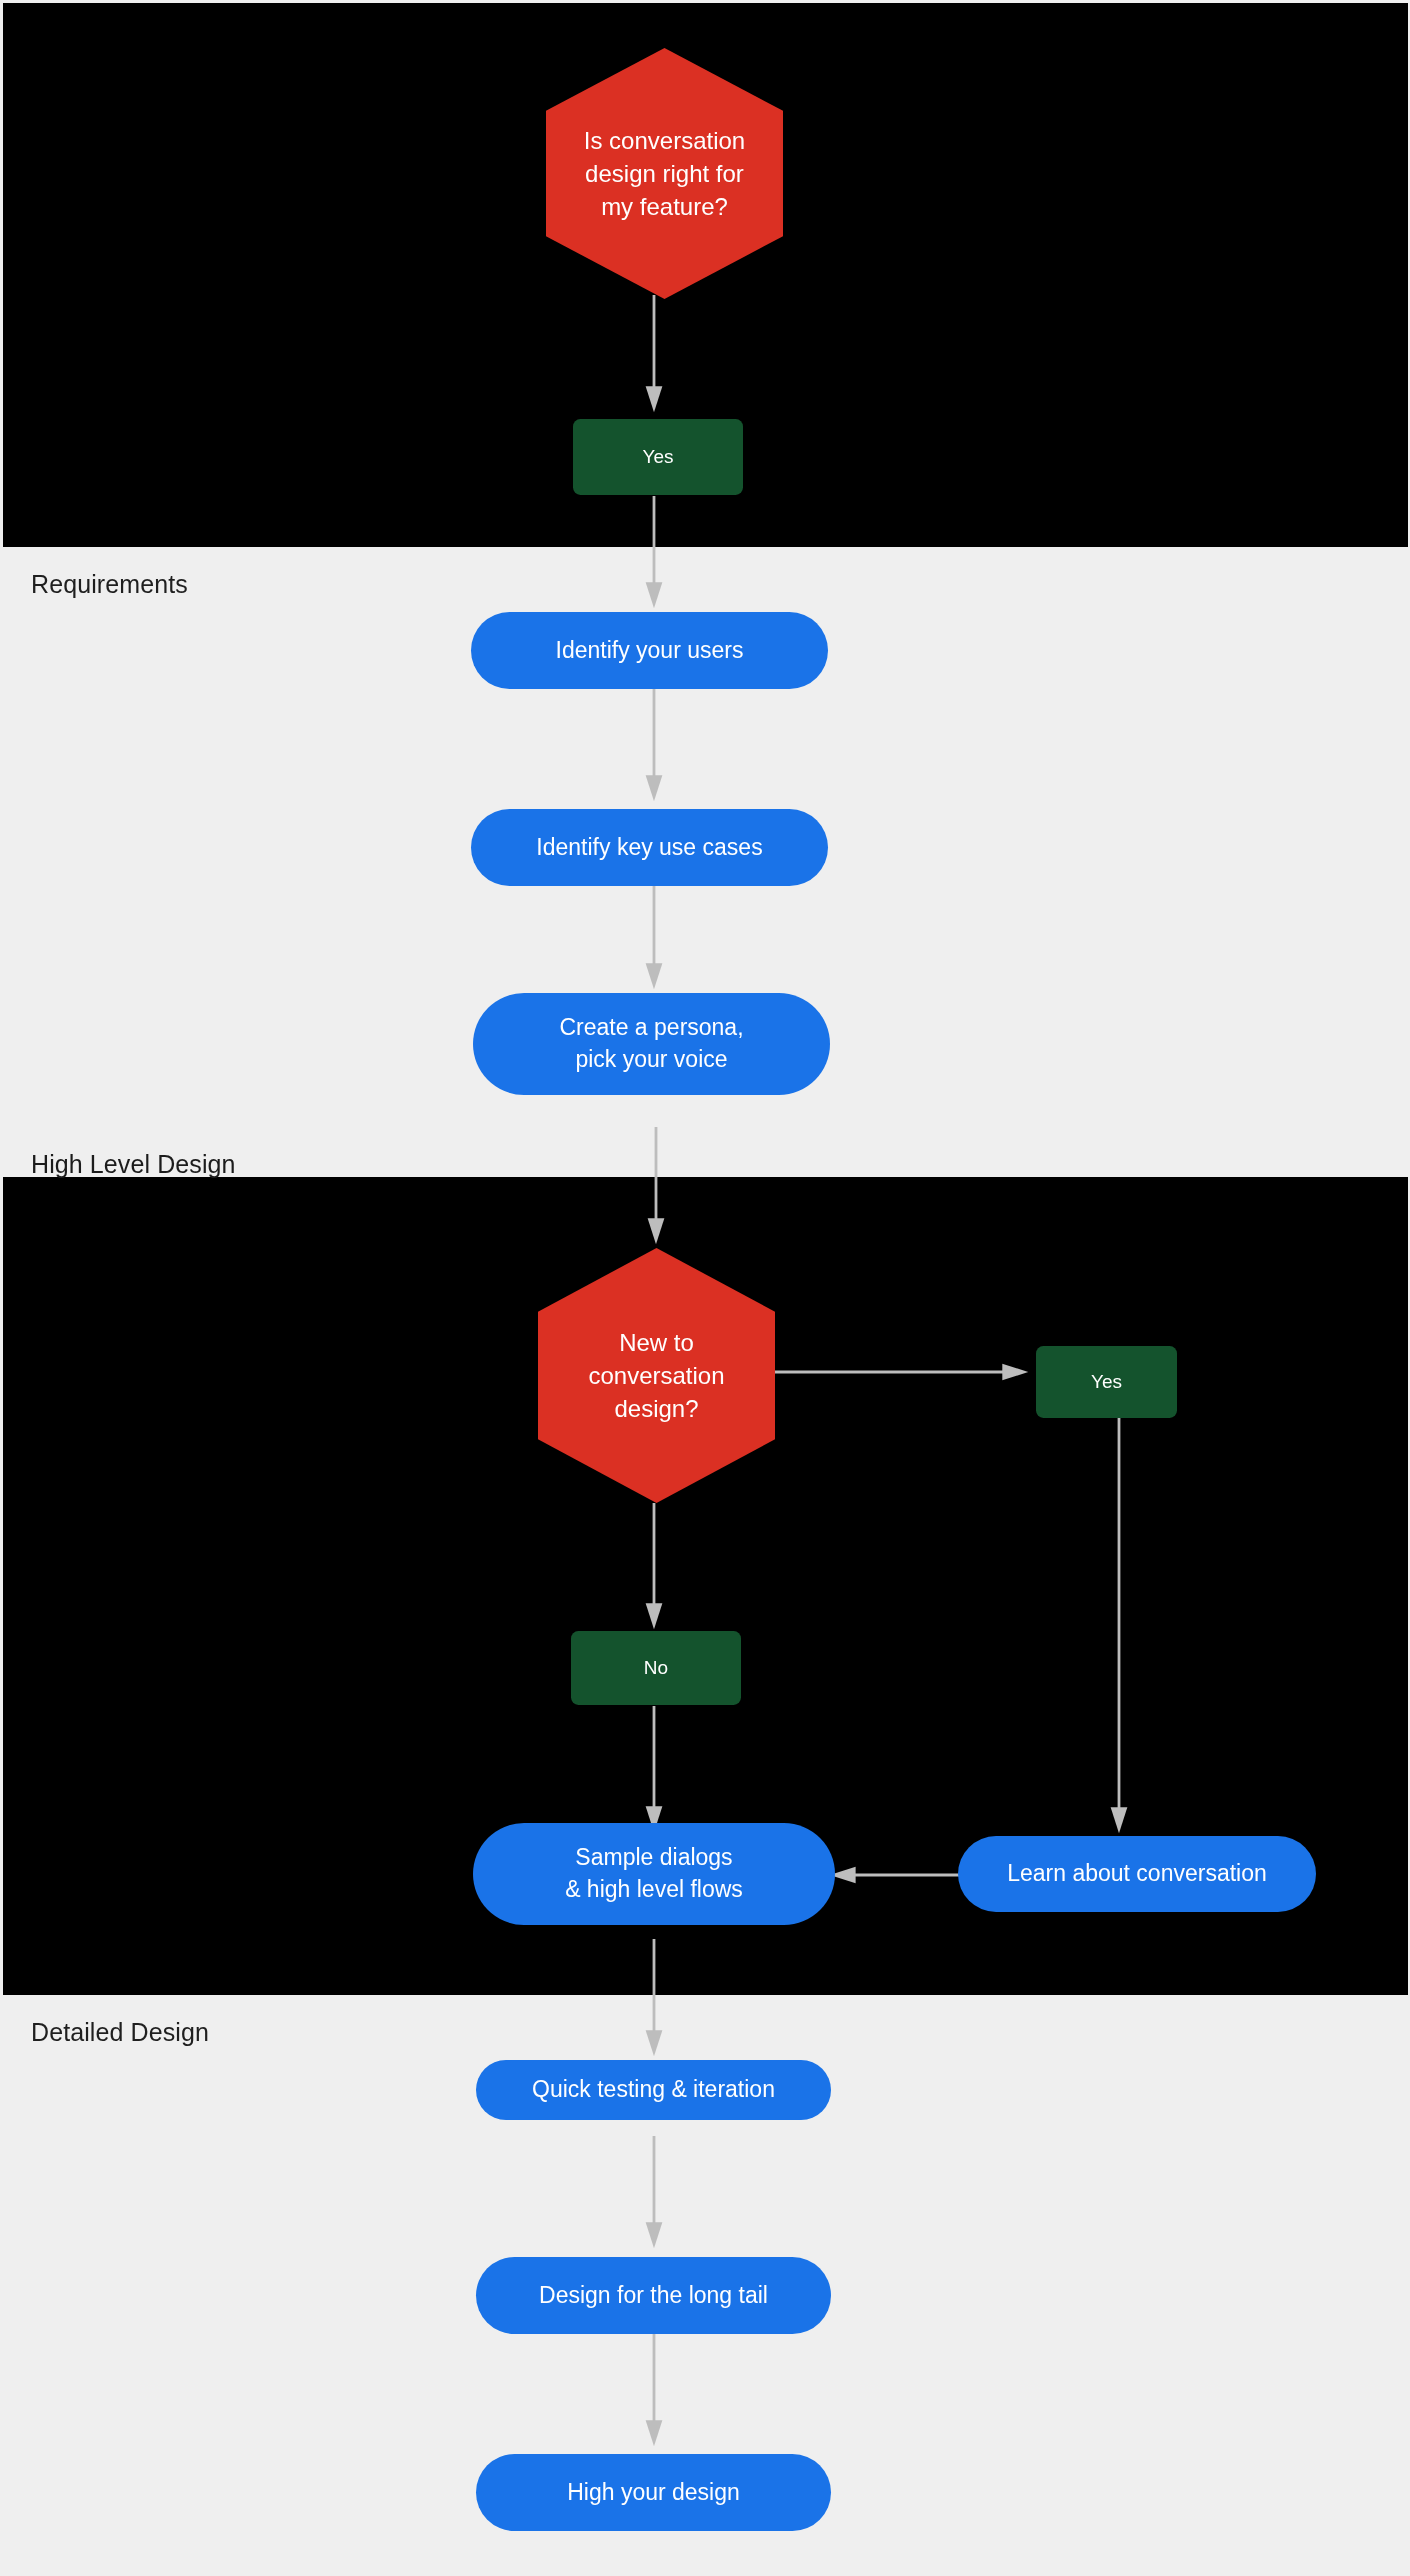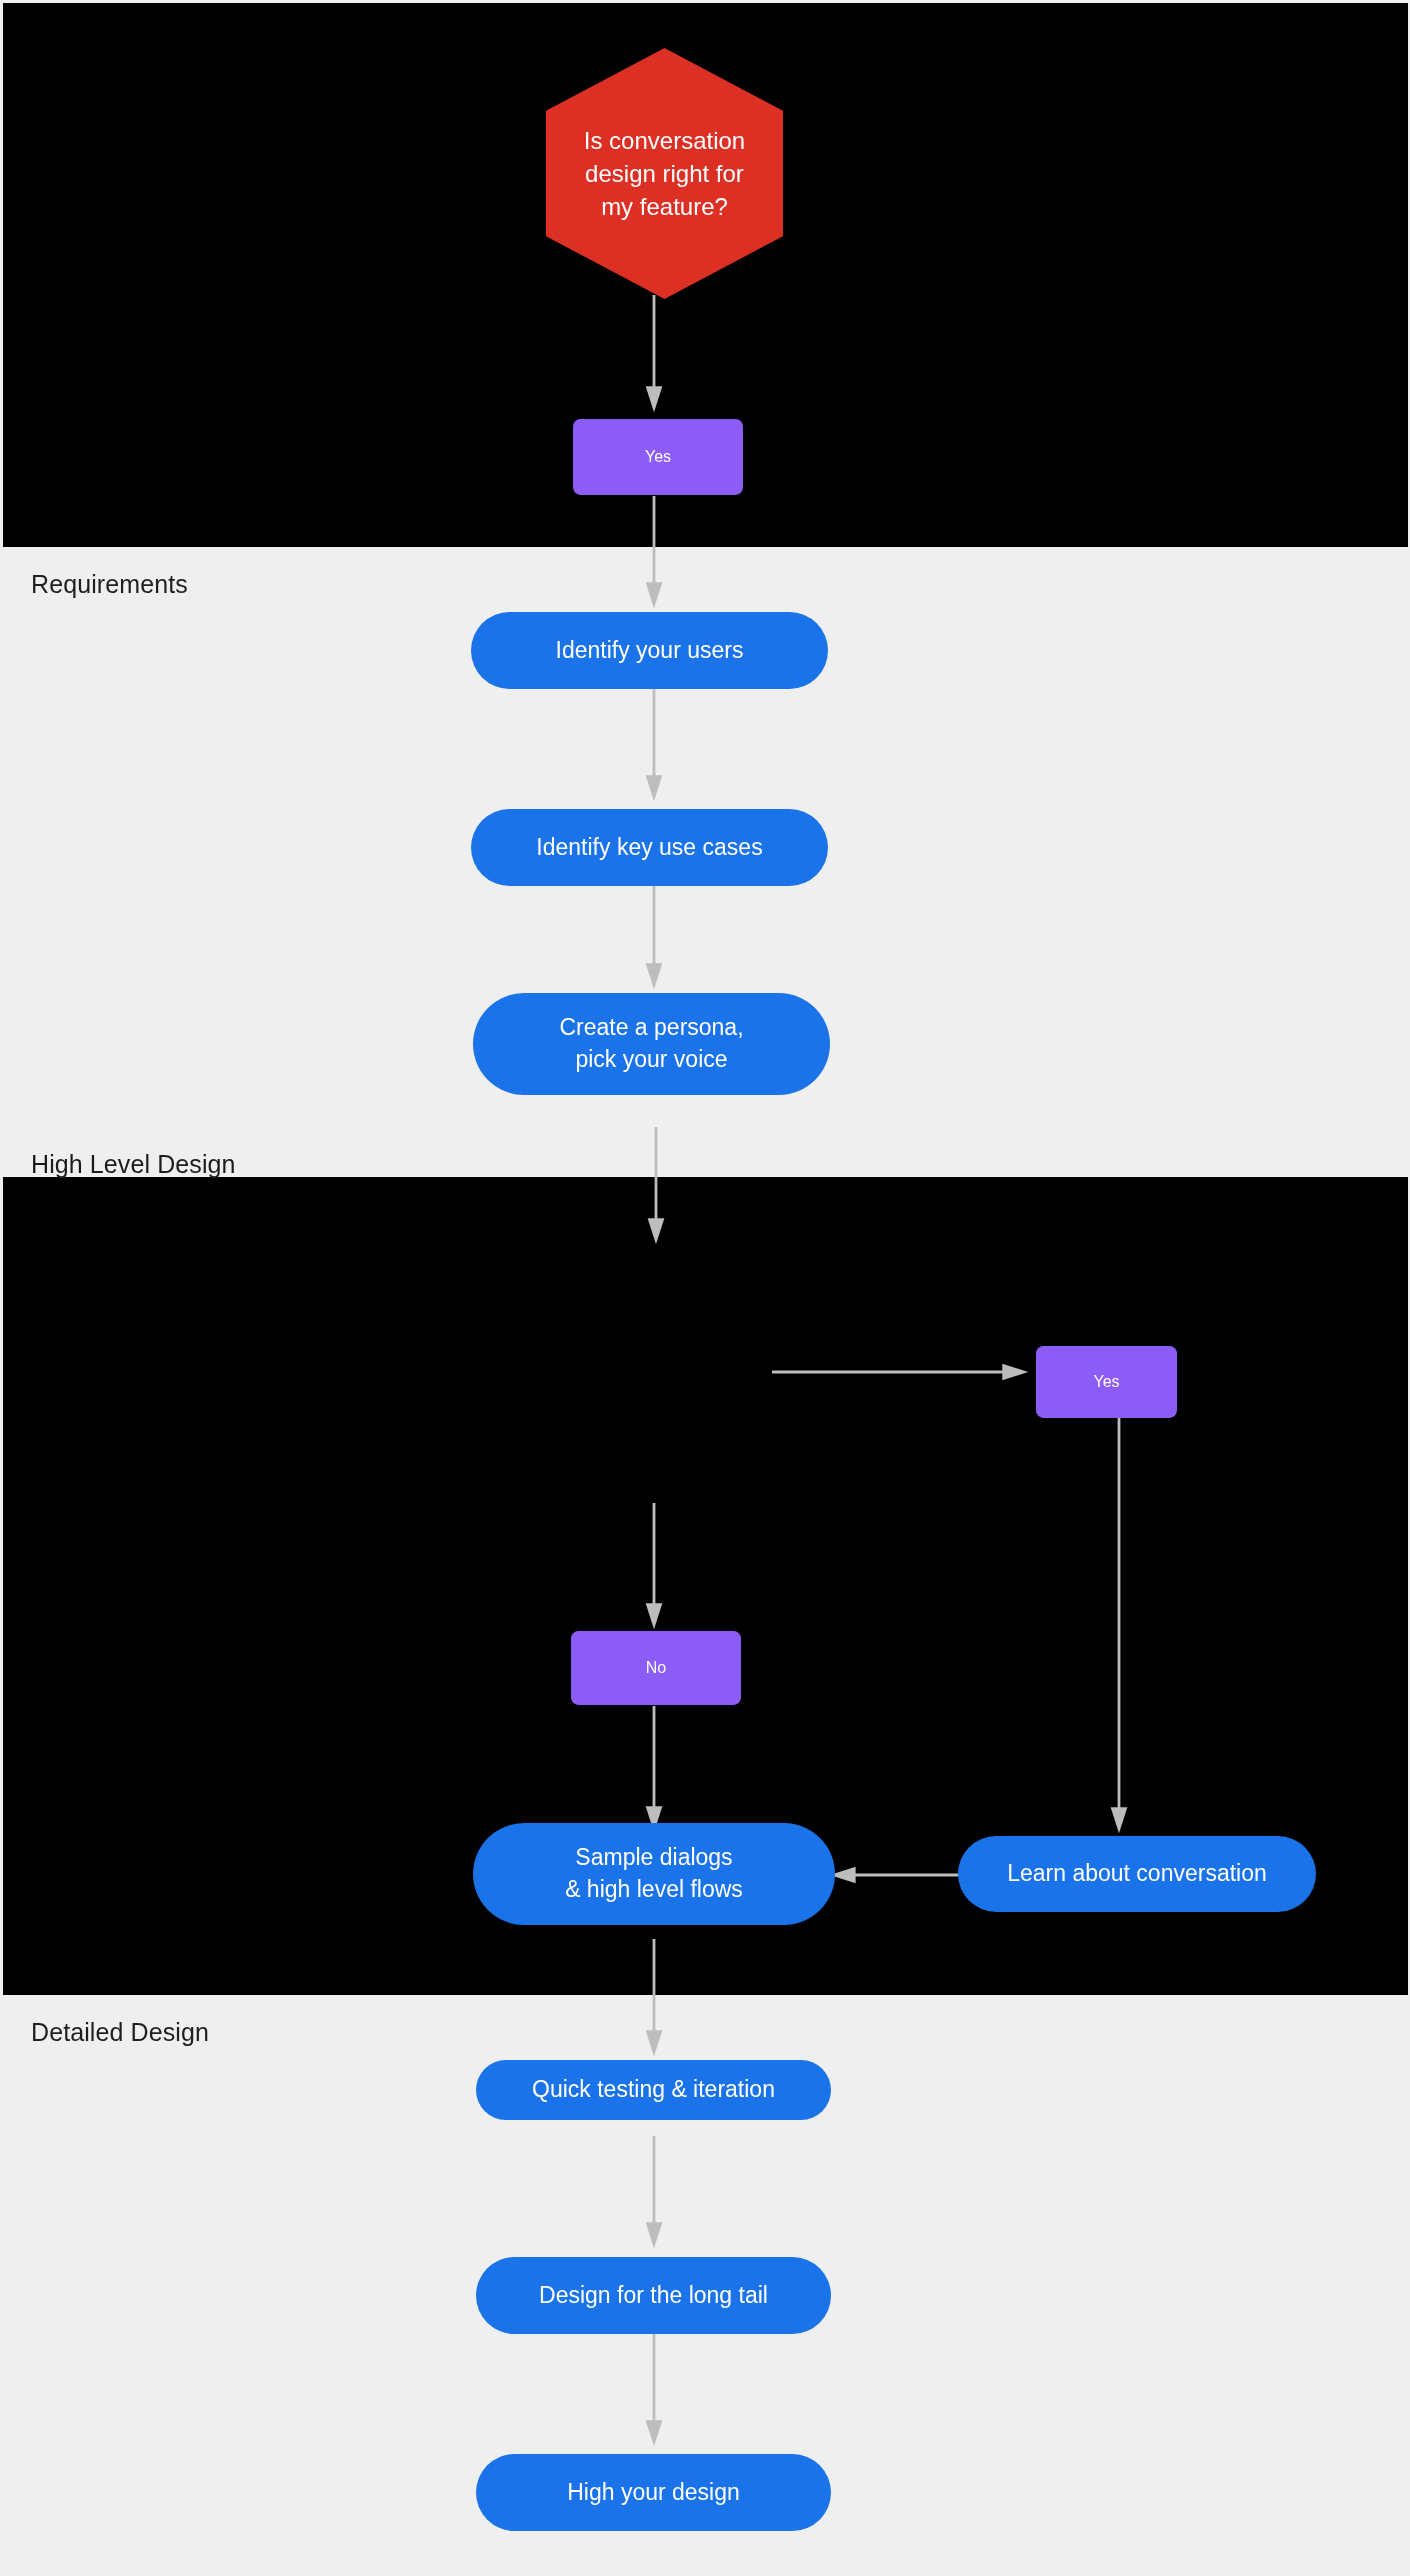--- a/index.html
+++ b/index.html
@@ -60,23 +60,23 @@
   }
 
   .pill {
     background: #1a73e8;
     border-radius: 927px;
     font-size: 23px;
     line-height: 1.38;
   }
 
   .rect {
-    background: #8b5cf6;
+    background: #14532d;
     border-radius: 7.4px;
-    font-size: 16px;
+    font-size: 19px;
     line-height: 1.2;
   }
 
   
   .conn {
     position: absolute;
   }
   .conn svg {
     display: block;
     overflow: visible;
@@ -203,20 +203,25 @@
 
   <div class="node pill" style="left:471px; top:809px; width:357px; height:77px;">
     <span class="node-text">Identify key use cases</span>
   </div>
 
   <div class="node pill" style="left:473px; top:993px; width:357px; height:102px;">
     <span class="node-text">Create a persona,
 pick your voice</span>
   </div>
 
+  <div class="node hexagon" style="left:538px; top:1248px; width:237px; height:255px;">
+    <span class="node-text">New to
+conversation
+design?</span>
+  </div>
 
   <div class="node rect" style="left:1036px; top:1346px; width:141px; height:72px;">
     <span class="node-text">Yes</span>
   </div>
 
   <div class="node rect" style="left:571px; top:1631px; width:170px; height:74px;">
     <span class="node-text">No</span>
   </div>
 
   <div class="node pill" style="left:473px; top:1823px; width:362px; height:102px;">

